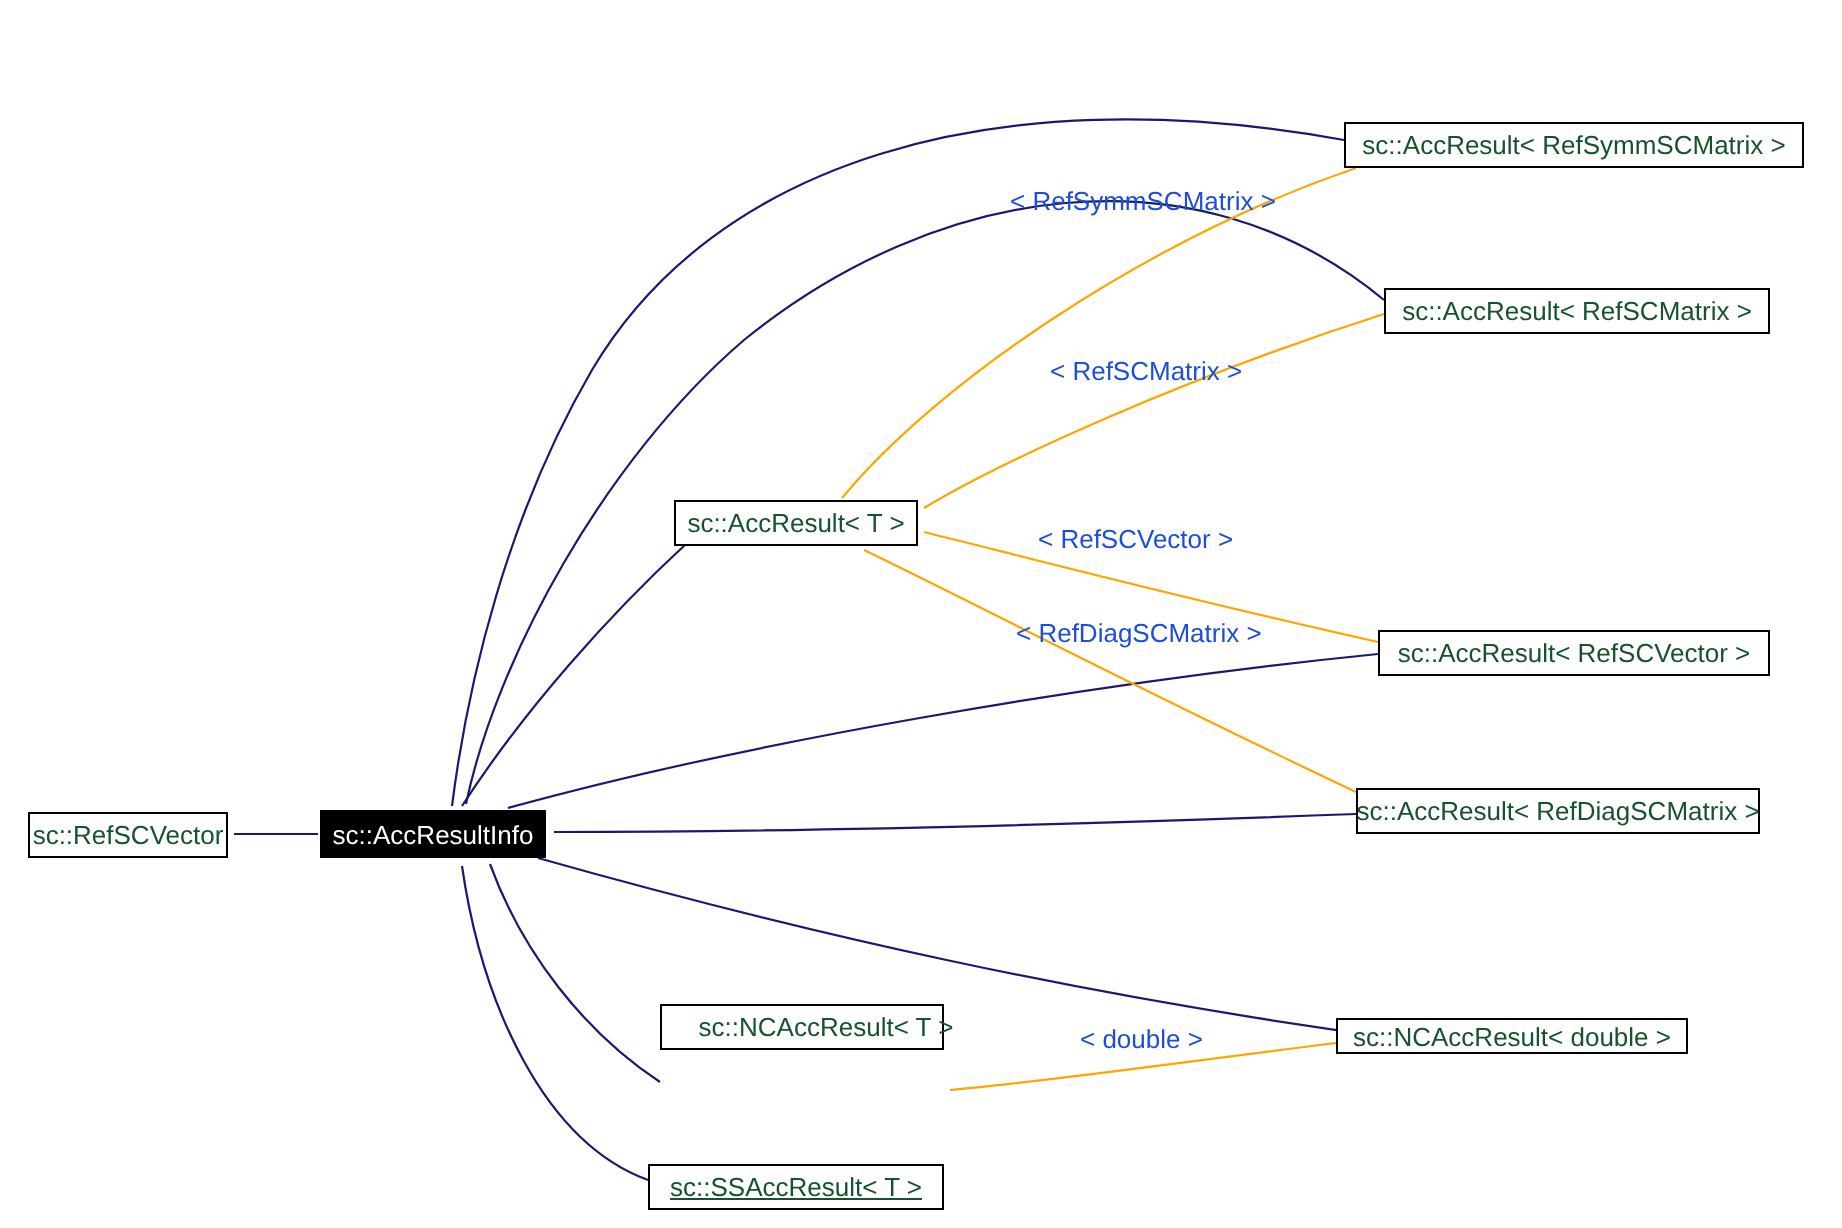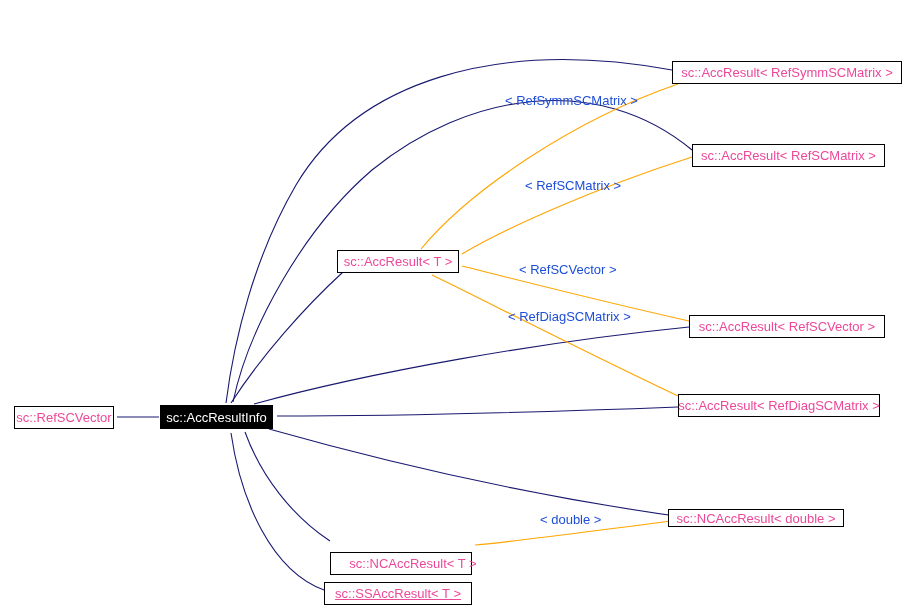--- a/index.html
+++ b/index.html
@@ -27,21 +27,21 @@
     fill: none;
     stroke-width: 1.1;
   }
   .edge-navy { stroke: #191970; }
   .edge-orange { stroke: #ffa500; }
   .node {
     position: absolute;
     box-sizing: border-box;
     border: 1px solid #000000;
     background: #ffffff;
-    color: #ec4899;
+    color: #14532d;
     font-size: 13px;
     line-height: 1;
     display: flex;
     align-items: center;
     justify-content: center;
     white-space: nowrap;
     cursor: pointer;
   }
   .node-highlight {
     background: #000000;
@@ -96,21 +96,21 @@
   <div class="node" style="left:672px; top:61px; width:230px; height:23px;">sc::AccResult&lt; RefSymmSCMatrix &gt;</div>
 
   <div class="node" style="left:692px; top:144px; width:193px; height:23px;">sc::AccResult&lt; RefSCMatrix &gt;</div>
 
   <div class="node" style="left:689px; top:315px; width:196px; height:23px;">sc::AccResult&lt; RefSCVector &gt;</div>
 
   <div class="node" style="left:678px; top:394px; width:202px; height:23px;">sc::AccResult&lt; RefDiagSCMatrix &gt;</div>
 
   <div class="node" style="left:668px; top:509px; width:176px; height:18px;">sc::NCAccResult&lt; double &gt;</div>
 
-  <div class="node" style="left:330px; top:552px; width:142px; height:23px;padding-left:24px;">sc::NCAccResult&lt; T &gt;</div>
+  <div class="node" style="left:330px; top:502px; width:142px; height:23px;padding-left:24px;">sc::NCAccResult&lt; T &gt;</div>
 
   <div class="node" style="left:324px; top:582px; width:148px; height:23px;text-decoration:underline;">sc::SSAccResult&lt; T &gt;</div>
 
   <span class="edge-label" style="left:505px; top:93px;">&lt; RefSymmSCMatrix &gt;</span>
 
   <span class="edge-label" style="left:525px; top:178px;">&lt; RefSCMatrix &gt;</span>
 
   <span class="edge-label" style="left:519px; top:262px;">&lt; RefSCVector &gt;</span>
 
   <span class="edge-label" style="left:508px; top:309px;">&lt; RefDiagSCMatrix &gt;</span>

